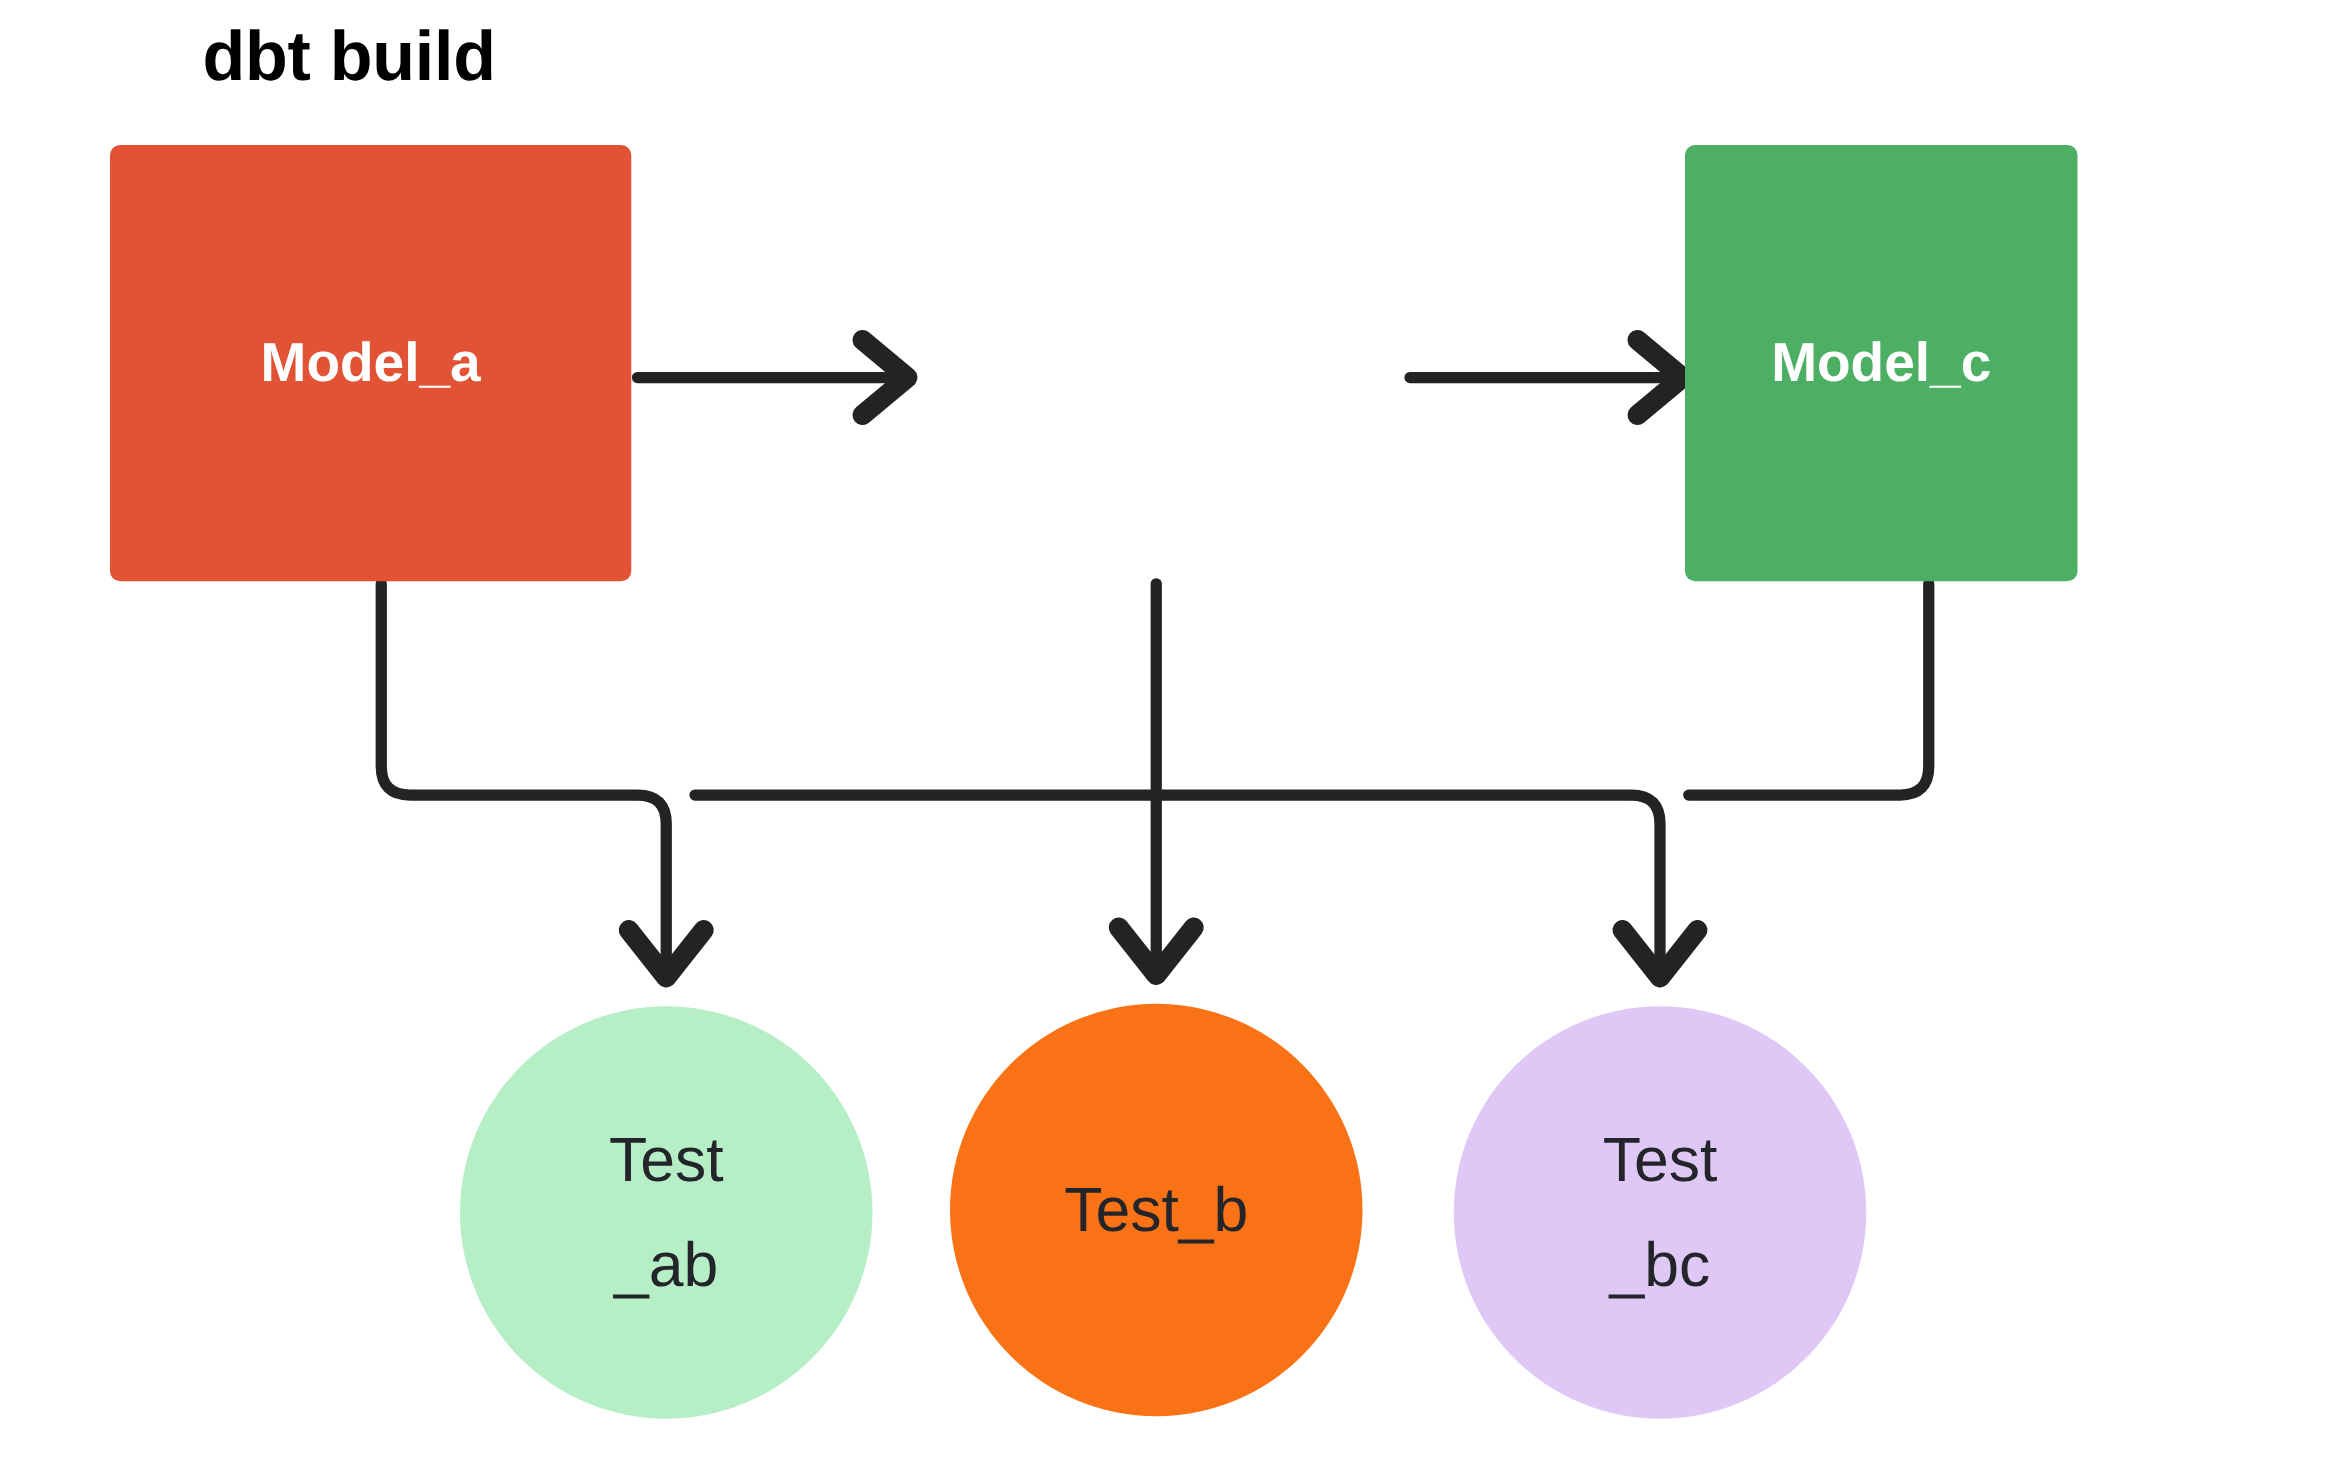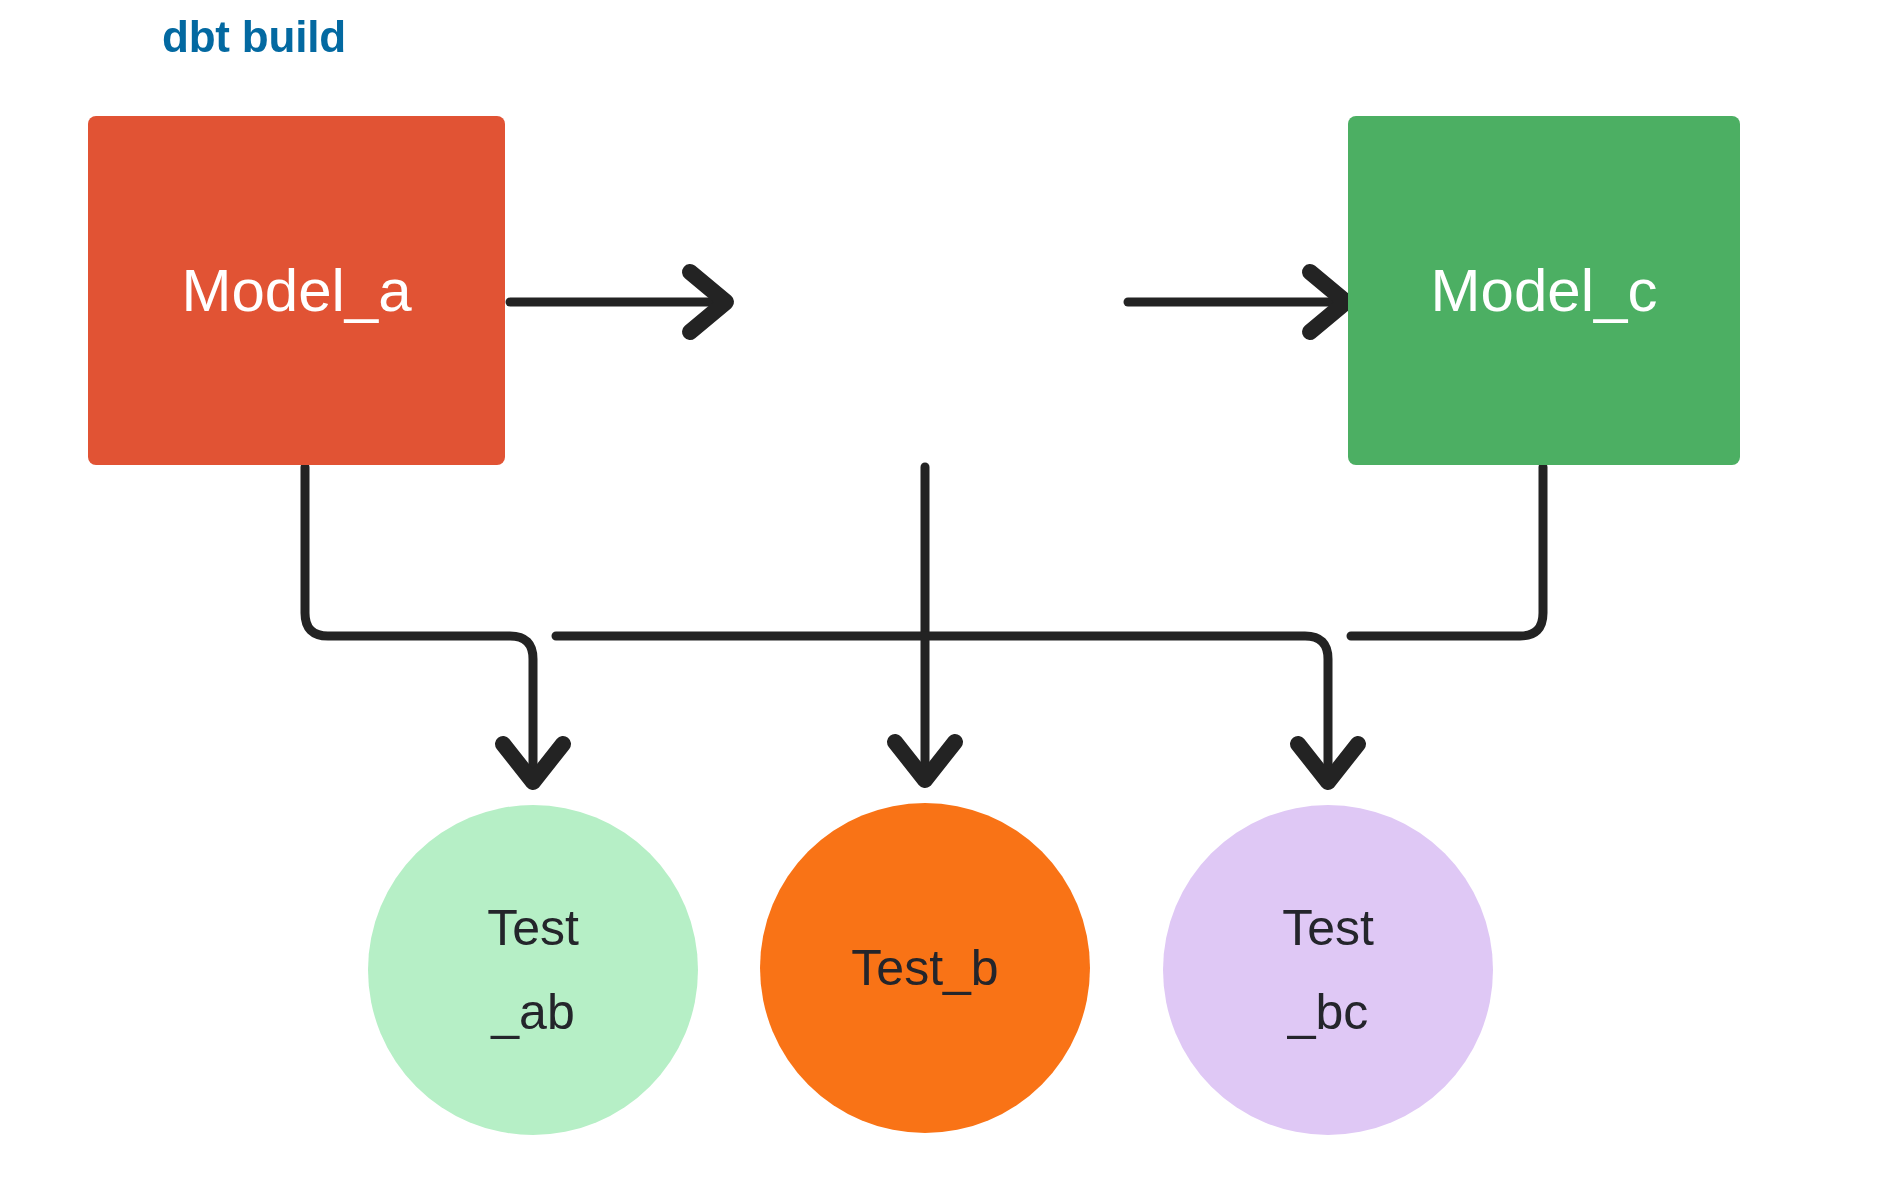--- a/index.html
+++ b/index.html
@@ -24,37 +24,37 @@
     position: absolute;
     left: 0;
     top: 0;
     width: 1880px;
     height: 1186px;
   }
   .diagram-title {
     position: absolute;
     left: 162px;
     top: 12px;
-    font-size: 44px;
+    font-size: 56px;
     font-weight: 700;
-    color: #0369a1;
+    color: #000000;
     letter-spacing: -0.2px;
     white-space: nowrap;
   }
   .model-node {
     position: absolute;
     border-radius: 8px;
     display: flex;
     align-items: center;
     justify-content: center;
     box-sizing: border-box;
   }
   .model-label {
-    font-size: 60px;
-    font-weight: 400;
+    font-size: 44px;
+    font-weight: 700;
     color: #ffffff;
     white-space: nowrap;
     line-height: 1;
   }
   .test-node {
     position: absolute;
     border-radius: 50%;
     display: flex;
     align-items: center;
     justify-content: center;
@@ -109,21 +109,21 @@
     <g>
       <path d="M 1543 467 L 1543 613 Q 1543 636 1520 636 L 1351 636" fill="none" stroke="#232323" stroke-width="9" stroke-linecap="round" stroke-linejoin="round"></path>
     </g>
   </svg>
 
   <div class="model-node" style="left:88px; top:116px; width:417px; height:349px; background:#E15334;">
     <span class="model-label">Model_a</span>
   </div>
 
 
-  <div class="model-node" style="left:1348px; top:116px; width:392px; height:349px; background:#4CAF63;">
+  <div class="model-node" style="left:1348px; top:116px; width:314px; height:349px; background:#4CAF63;">
     <span class="model-label">Model_c</span>
   </div>
 
   <div class="test-node" style="left:368px; top:805px; width:330px; height:330px; background:#B6EFC6;">
     <span class="test-label">Test
 _ab</span>
   </div>
 
   <div class="test-node" style="left:760px; top:803px; width:330px; height:330px; background:#f97316;">
     <span class="test-label single">Test_b</span>

